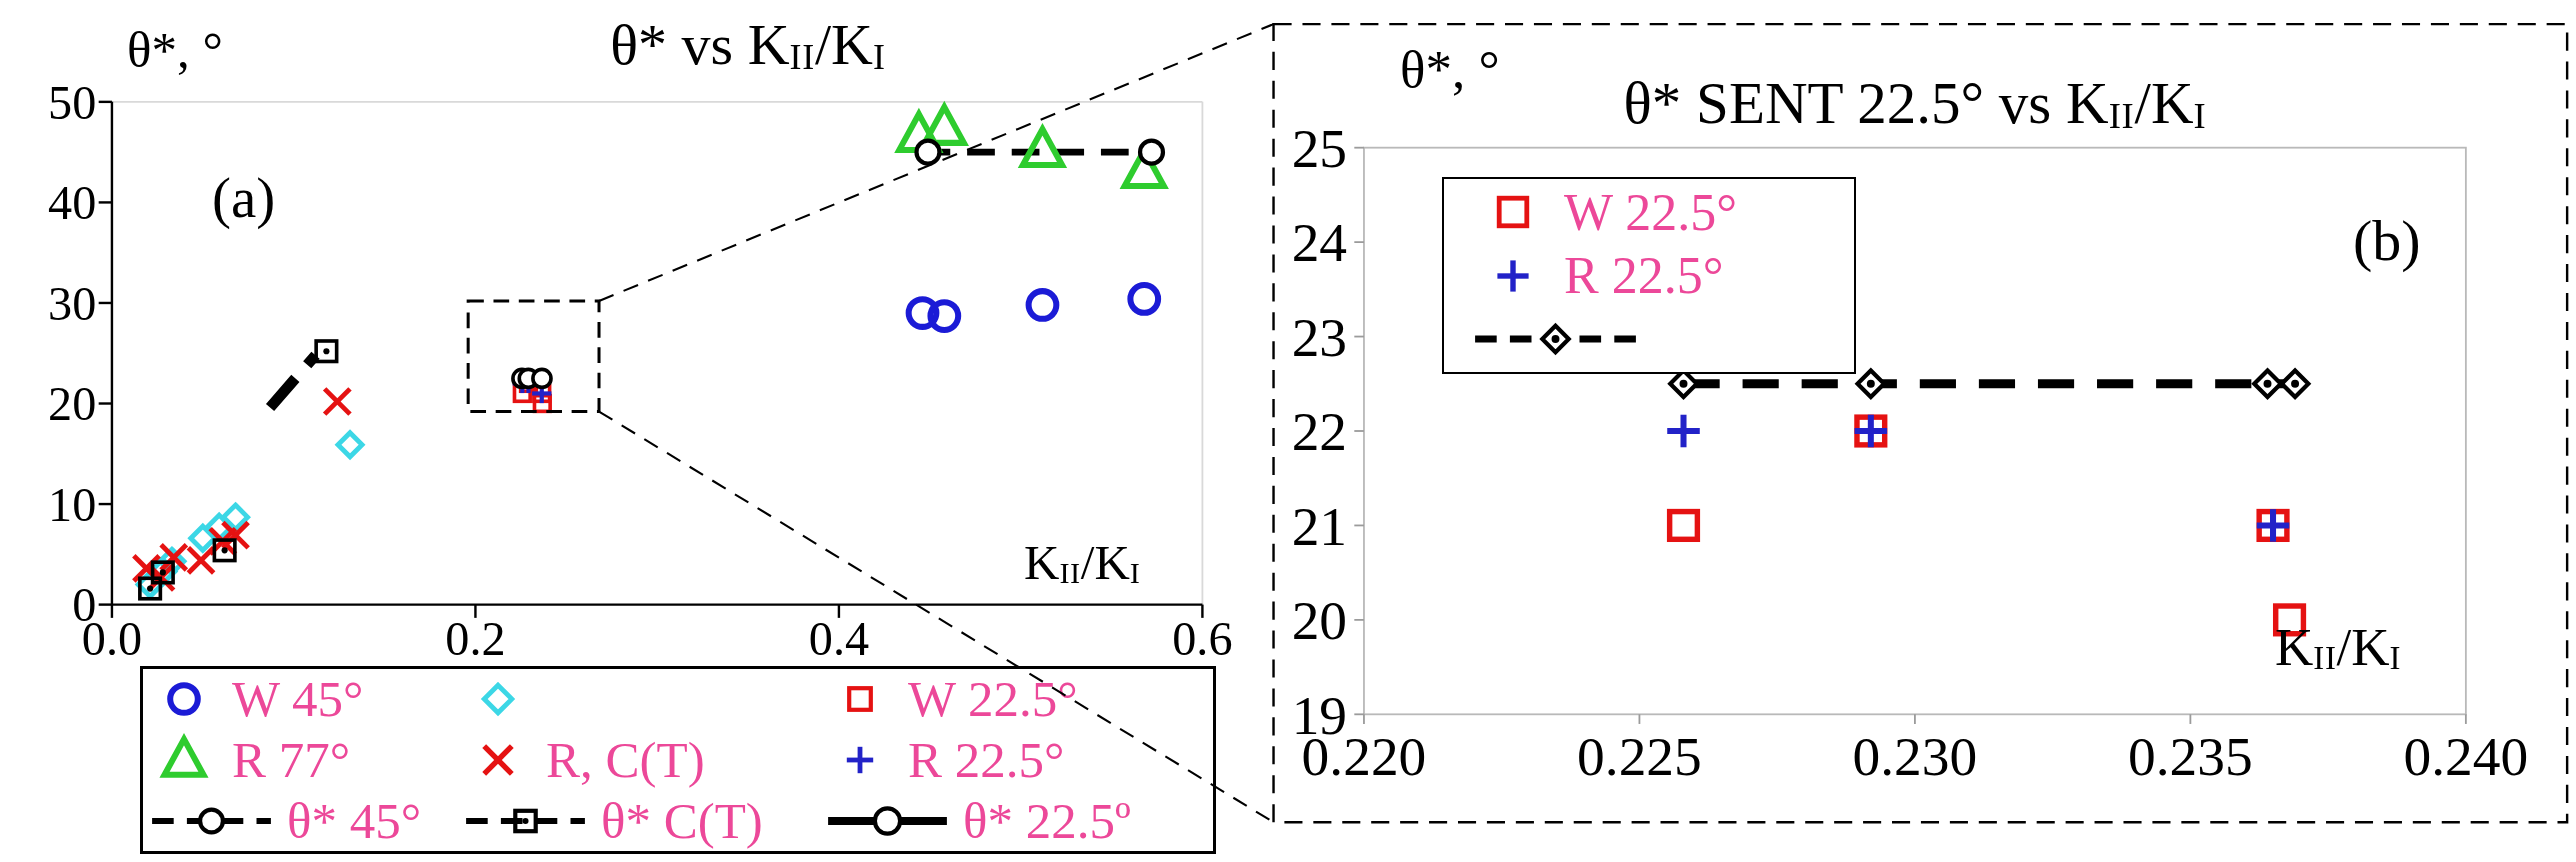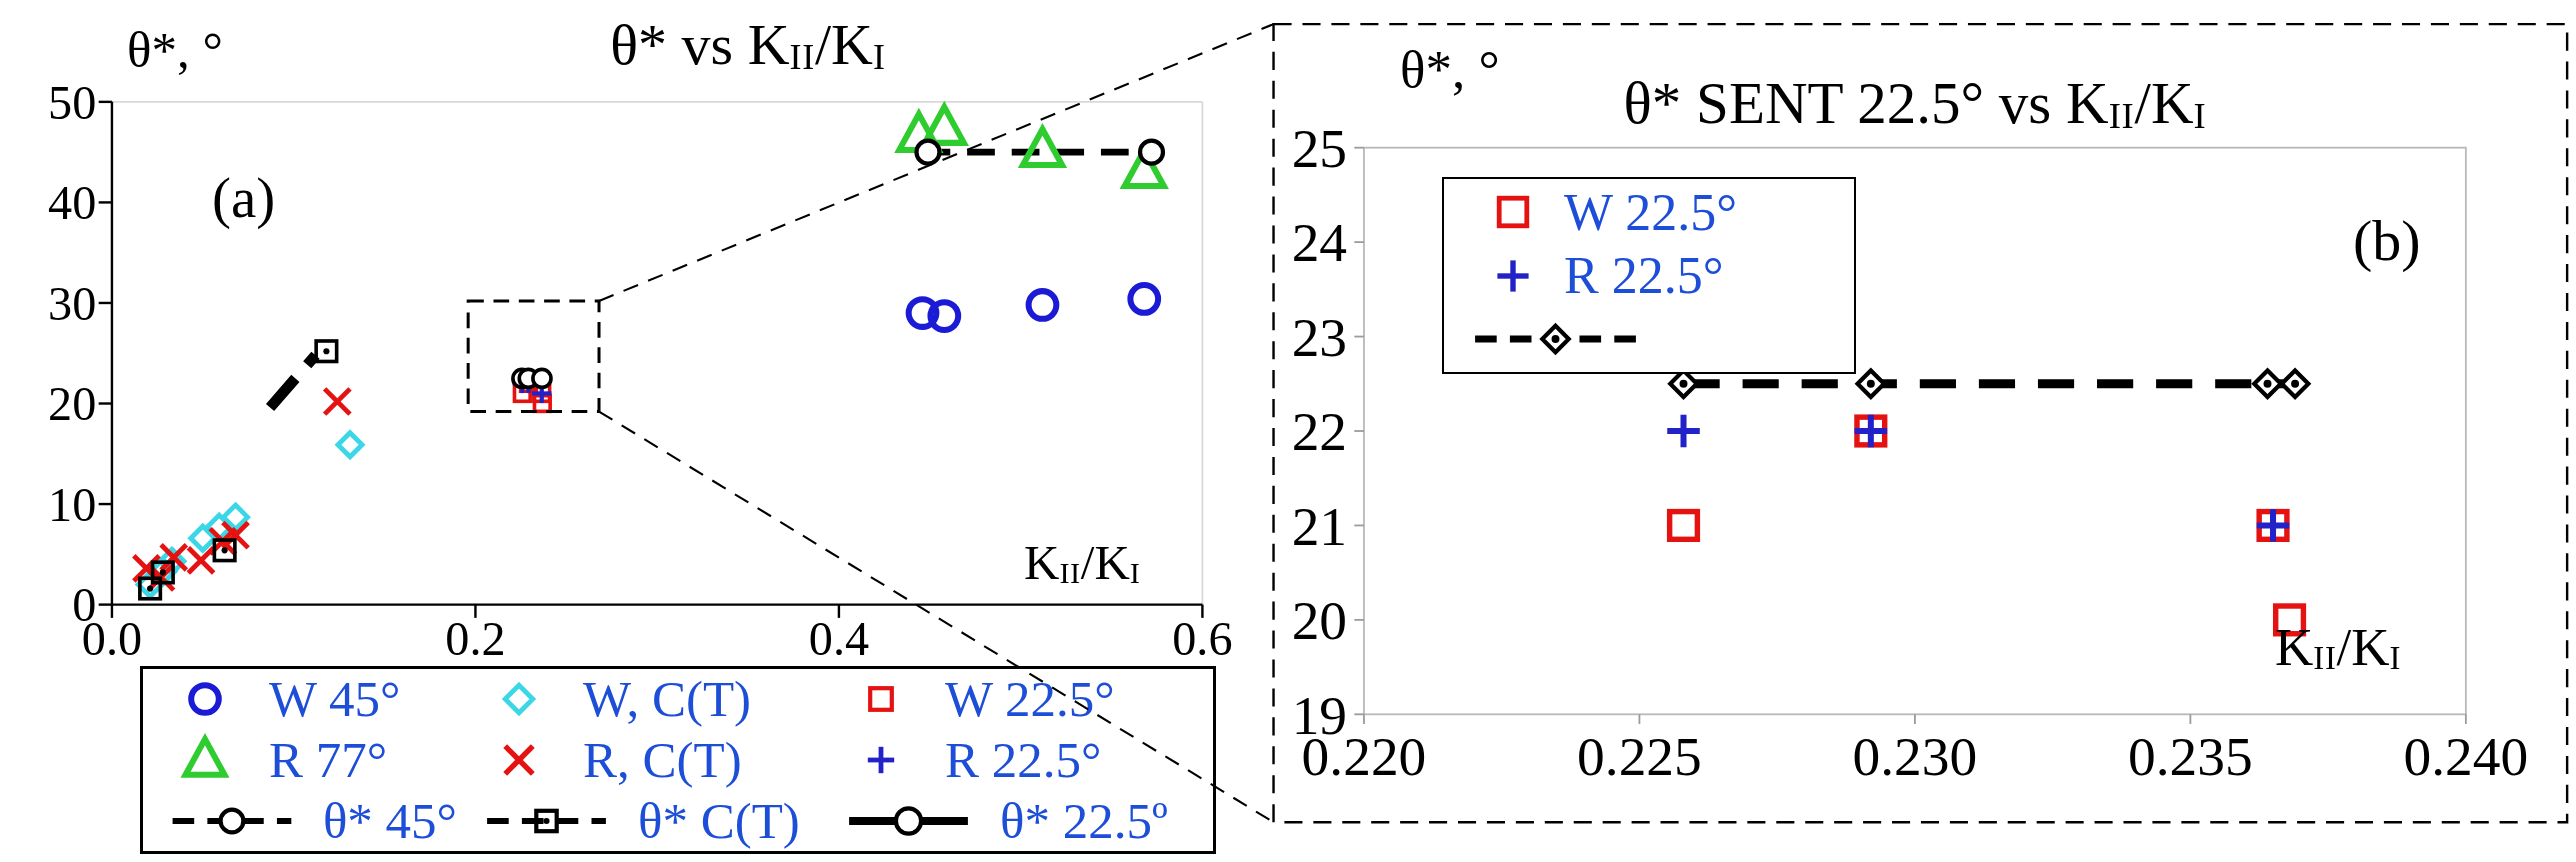--- a/index.html
+++ b/index.html
@@ -17,23 +17,23 @@
   #title-b{left:1915px;top:74px;transform:translateX(-50%);font-size:59px;}
   #ylab-b{left:1400px;top:43px;font-size:53px;}
   #panel-b{left:2353px;top:212px;font-size:58px;}
   #xlab-b{left:2275px;top:621px;font-size:53px;}
   #legend-a{position:absolute;left:140px;top:666px;width:1076px;height:188px;border:3px solid #000;
     background:#fff;display:grid;grid-template-columns:314px 362px 1fr;align-items:center;
     box-sizing:border-box;z-index:20;}
   #legend-b{position:absolute;left:1442px;top:177px;width:414px;height:197px;border:2.4px solid #000;
     background:#fff;display:flex;flex-direction:column;justify-content:space-evenly;
     padding-left:26.5px;box-sizing:border-box;z-index:20;}
-  .legend-item{display:flex;align-items:center;gap:28px;padding-left:26px;}
+  .legend-item{display:flex;align-items:center;gap:12px;padding-left:5px;}
   #legend-b .legend-item{padding-left:0;gap:9.6px;}
-  .legend-label{font-size:51px;color:#1d4ed8;white-space:nowrap;}
+  .legend-label{font-size:51px;color:#ec4899;white-space:nowrap;}
   #legend-b .legend-label{font-size:52px;}
 </style>
 </head>
 <body>
 
 <div id="figure">
 
   <svg id="plot-svg" width="2576" height="862" viewBox="0 0 4272 1430">
       <g>
         <line x1="185" y1="169" x2="1994" y2="169" stroke="#d9d9d9" stroke-width="3"></line>
@@ -274,21 +274,20 @@
           </g>
         </svg>
         <span class="legend-label">W 45°</span>
       </div>
       <div class="legend-item">
         <svg width="72" height="60" viewBox="0 0 120 100">
           <g>
             <path d="M 60 27 L 83 50 L 60 73 L 37 50 Z" fill="none" stroke="#3cd7e6" stroke-width="8"></path>
           </g>
         </svg>
-        <span class="legend-label">W, C(T)</span>
       </div>
       <div class="legend-item">
         <svg width="72" height="60" viewBox="0 0 120 100">
           <g>
             <rect x="42" y="32" width="36" height="36" fill="none" stroke="#e51212" stroke-width="7"></rect>
           </g>
         </svg>
         <span class="legend-label">W 22.5°</span>
       </div>
       <div class="legend-item">

